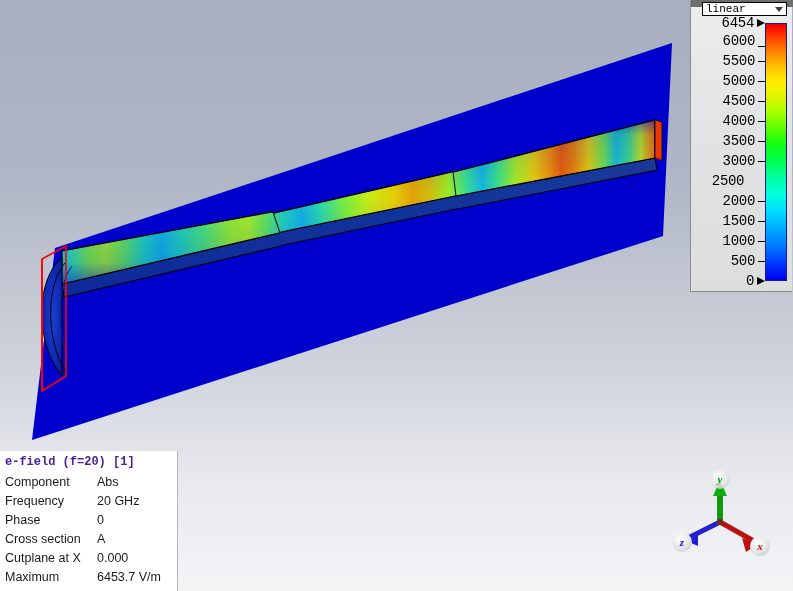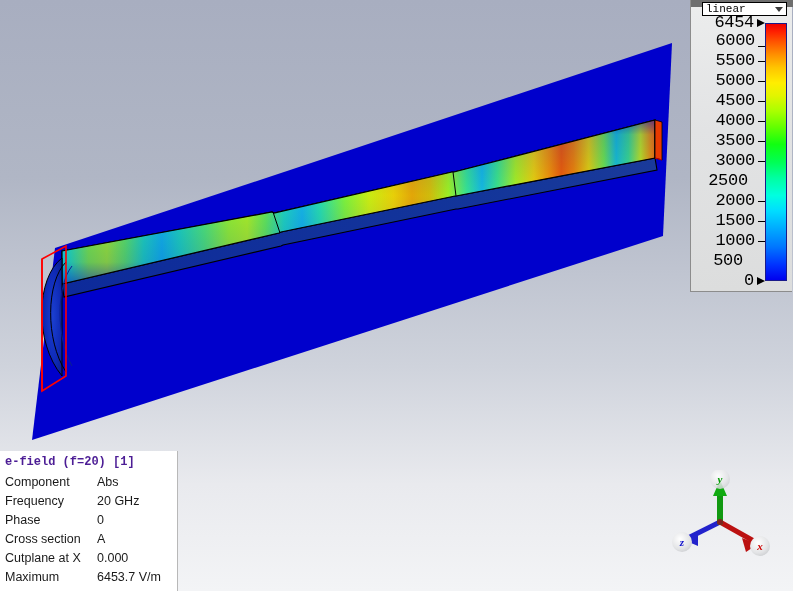--- a/index.html
+++ b/index.html
@@ -63,21 +63,21 @@
       #ff5500 93%,
       #ff2000 97%,
       #f00000 100%);
   }
   .tick-row {
     position:absolute; left:0; width:74px; height:12px;
     display:flex; align-items:center; justify-content:flex-end;
   }
   .tick-label {
     font-family:"Liberation Mono", monospace;
-    font-size:17px; color:#000; line-height:12px;
+    font-size:14px; color:#000; line-height:12px;
     letter-spacing:-0.3px;
   }
   .tick-dash {
     display:inline-block; width:7px; height:1px; background:#000;
     margin-left:3px; margin-right:0px;
   }
   .tick-arrow {
     display:inline-block; margin-left:3px;
     width:0;height:0;
     border-top:4px solid transparent;
@@ -287,21 +287,21 @@
         <span class="tick-dash"></span>
       </div>
       <div class="tick-row" style="top: 215.037px;">
         <span class="tick-label">1500</span>
         <span class="tick-dash"></span>
       </div>
       <div class="tick-row" style="top: 235.025px;">
         <span class="tick-label">1000</span>
         <span class="tick-dash"></span>
       </div>
-      <div class="tick-row" style="top: 255.012px; flex-direction: column;">
+      <div class="tick-row" style="top: 255.012px;">
         <span class="tick-label">500</span>
         <span class="tick-dash"></span>
       </div>
       <div class="tick-row" style="top: 275px;">
         <span class="tick-label">0</span>
         <span class="tick-arrow"></span>
       </div>
     </div>
 </div>
 

